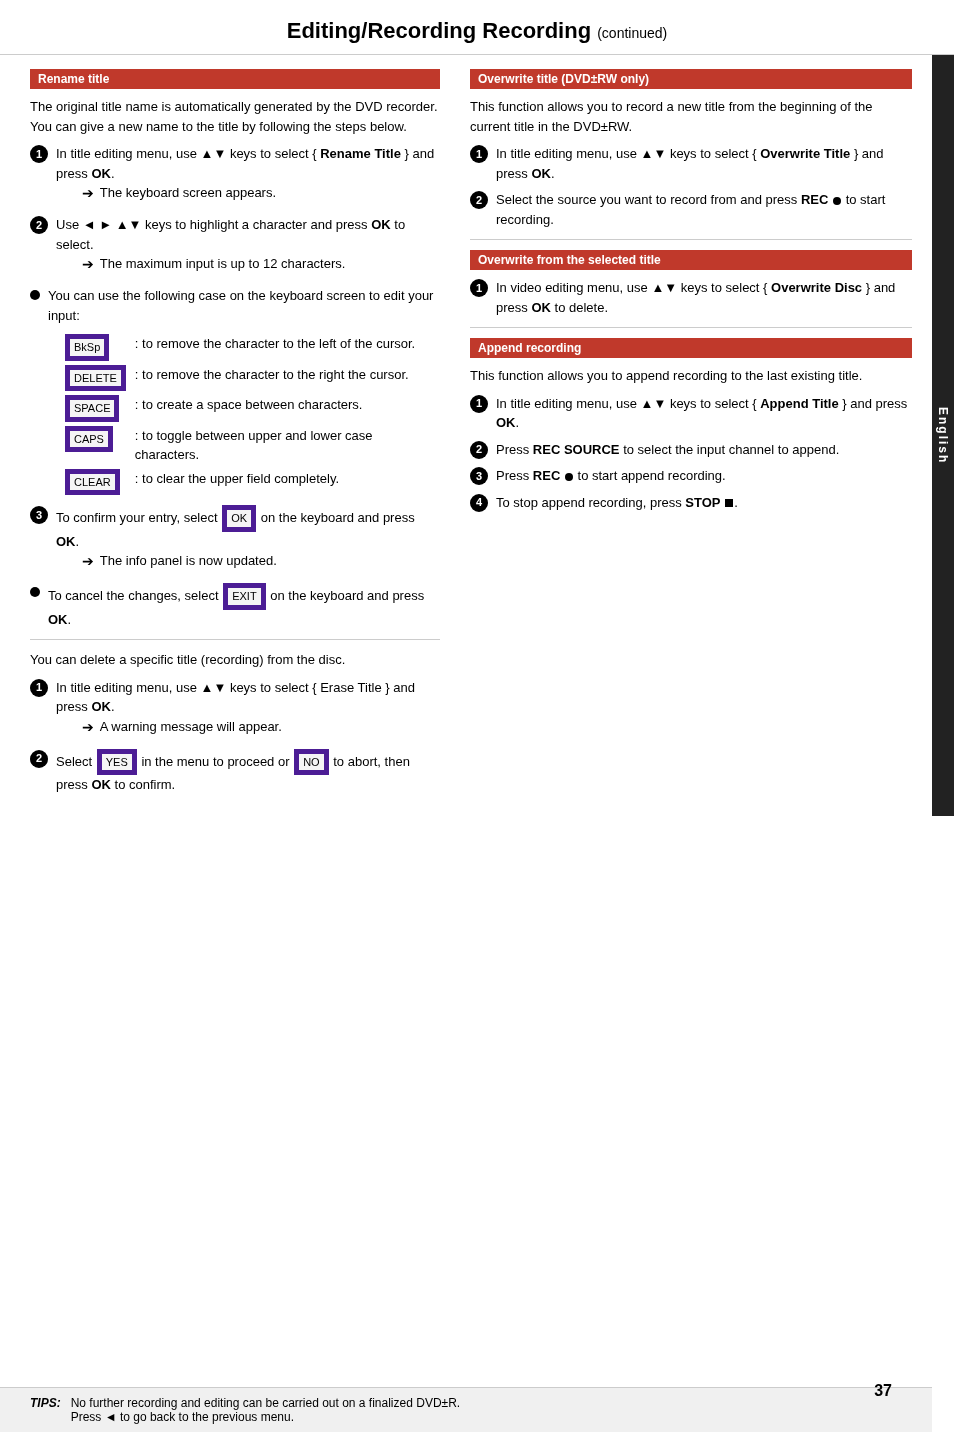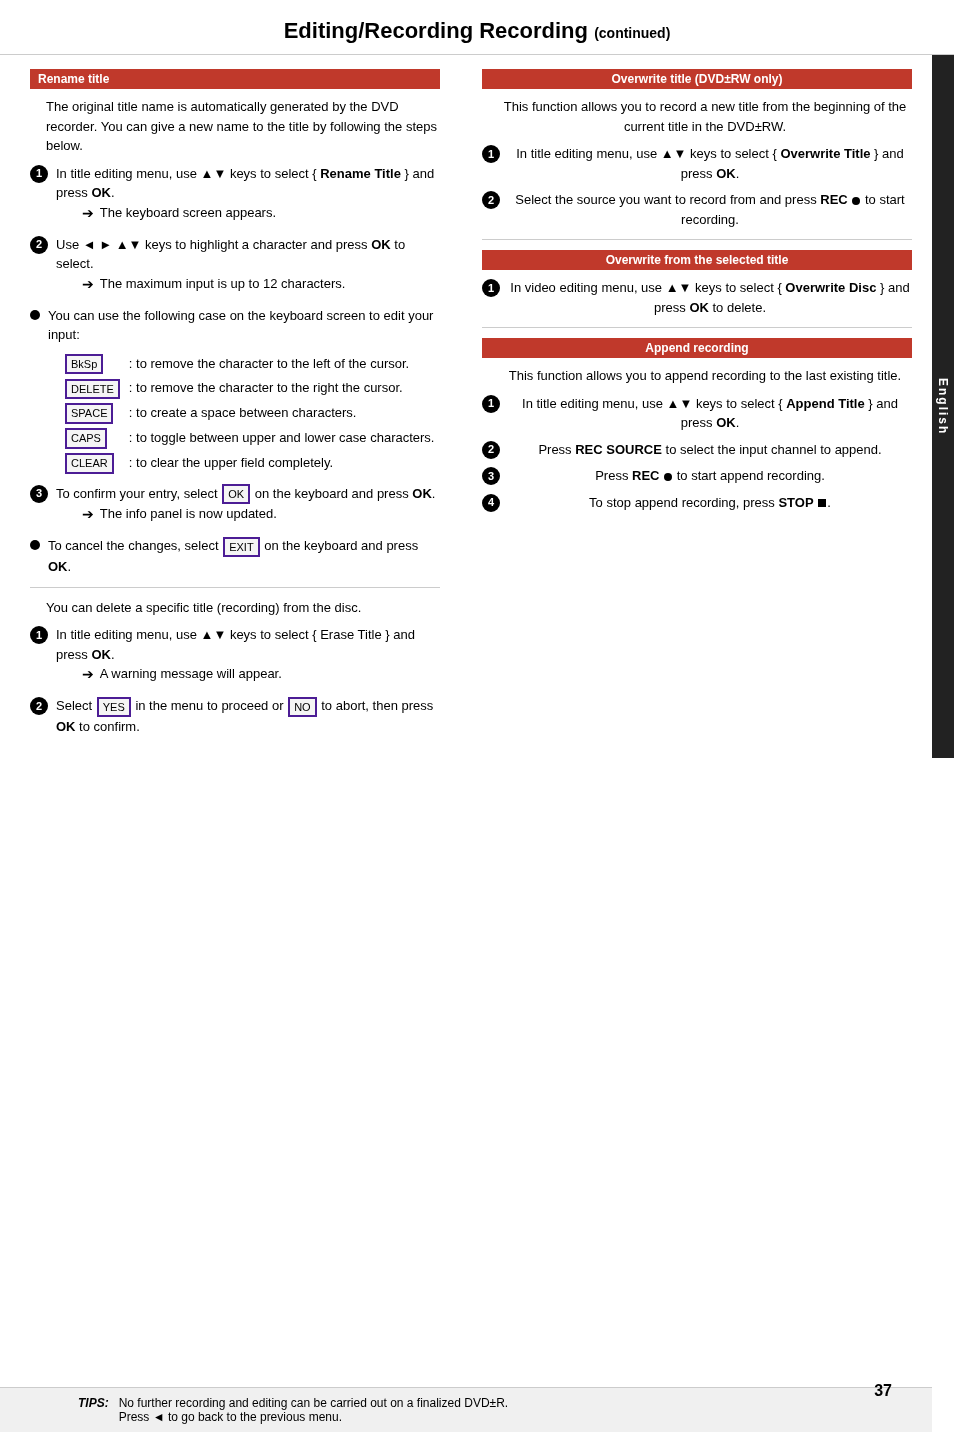--- a/index.html
+++ b/index.html
@@ -14,42 +14,41 @@
     }
     .page-header {
       text-align: center;
       padding: 18px 20px 10px 20px;
       font-size: 22px;
       font-weight: bold;
       border-bottom: 1px solid #ccc;
     }
     .page-header .continued {
       font-size: 14px;
-      font-weight: bold;
+      font-weight: normal;
     }
     .content-area {
       display: flex;
       flex-direction: row;
       padding: 0;
     }
     .main-content {
       flex: 1;
       padding: 14px 20px 14px 30px;
       display: flex;
       flex-direction: row;
-      gap: 12px;
+      gap: 0;
     }
     .left-col {
       width: 430px;
       padding-right: 20px;
     }
     .right-col {
       flex: 1;
       padding-left: 10px;
-      text-align: center;
     }
     .side-tab {
       width: 22px;
       background: #222;
       display: flex;
       align-items: center;
       justify-content: center;
       writing-mode: vertical-rl;
       text-orientation: mixed;
       color: #fff;
@@ -69,21 +68,20 @@
       display: inline-block;
       width: 100%;
     }
     .section-header:first-child {
       margin-top: 0;
     }
     .section-text {
       font-size: 13px;
       line-height: 1.5;
       margin-bottom: 8px;
-      margin-left: 16px;
     }
     .step-item {
       display: flex;
       align-items: flex-start;
       margin-bottom: 7px;
       line-height: 1.5;
     }
     .step-num {
       display: inline-flex;
       align-items: center;
@@ -123,21 +121,21 @@
       line-height: 1.5;
     }
     .arrow-sym {
       margin-right: 6px;
       font-size: 14px;
       color: #000;
       flex-shrink: 0;
     }
     .key-box {
       display: inline-block;
-      border: 2px solid #4c1d95;
+      border: 5px solid #4c1d95;
       padding: 0px 4px;
       font-size: 11px;
       background: #f5f5f5;
       font-family: Arial, sans-serif;
       vertical-align: middle;
       margin: 0 1px;
     }
     .key-table {
       margin-left: 30px;
       margin-bottom: 8px;
@@ -161,21 +159,20 @@
       font-size: 12px;
       display: flex;
       align-items: flex-start;
       gap: 10px;
       margin-top: auto;
     }
     .tips-label {
       font-style: italic;
       font-weight: bold;
       white-space: nowrap;
-      margin-left: 48px;
     }
     .page-number {
       position: absolute;
       bottom: 32px;
       right: 40px;
       font-size: 16px;
       font-weight: bold;
     }
     .step-content {
       flex: 1;

